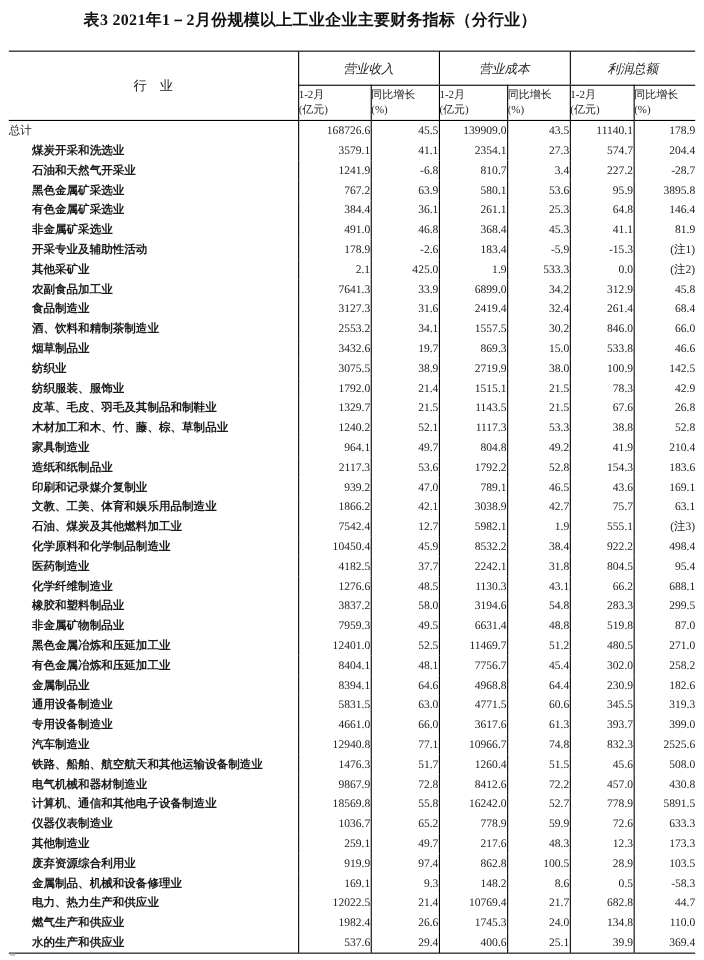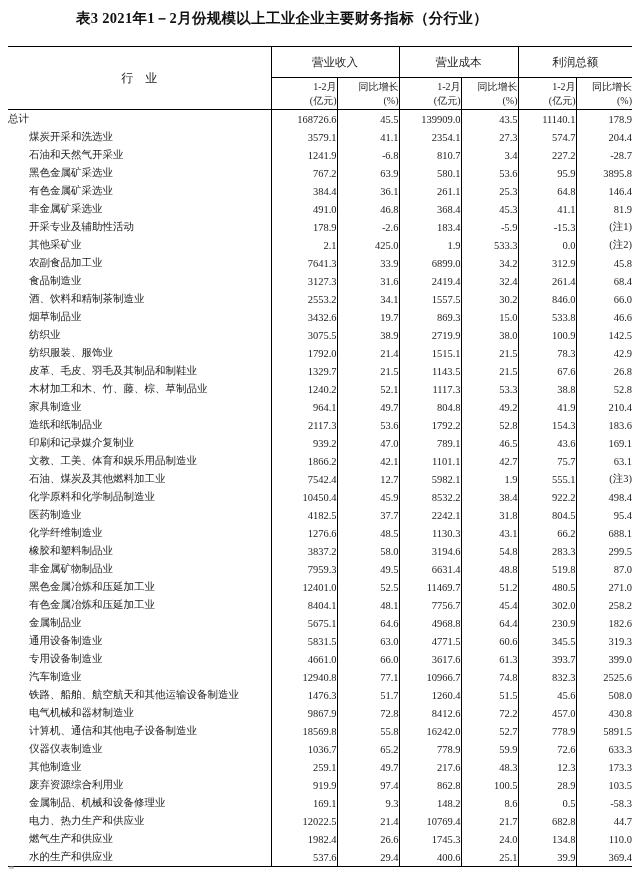--- a/index.html
+++ b/index.html
@@ -47,40 +47,41 @@
     font-size: 12px;
     border-bottom: 1px solid #000;
   }
   th.h-group {
     height: 30px;
     text-align: center;
     vertical-align: middle;
     font-size: 11.5px;
     border-left: 1px solid #000;
     border-bottom: 1px solid #000;
+    font-style: italic;
   }
   th.h-sub {
     height: 31px;
-    text-align: right;
+    text-align: left;
     vertical-align: middle;
     font-size: 10px;
     line-height: 1.35;
     border-left: 1px solid #000;
     border-bottom: 1px solid #000;
   }
   
   td.c-ind {
     height: 18px;
     text-align: left;
     padding-left: 3px;
     font-size: 10.5px;
     vertical-align: middle;
     margin-left: 12px;
   }
-  td.c-ind.indent { padding-left: 21px; }
+  td.c-ind.indent { padding-left: 21px; font-weight: bold; }
   td.c-num {
     height: 18px;
     text-align: right;
     padding-right: 9px;
     font-size: 10.5px;
     vertical-align: middle;
     border-left: 1px solid #000;
   }
   .stray-mark {
     position: absolute;
@@ -311,21 +312,21 @@
     <td class="c-num">47.0</td>
     <td class="c-num">789.1</td>
     <td class="c-num">46.5</td>
     <td class="c-num">43.6</td>
     <td class="c-num">169.1</td>
   </tr>
       <tr>
     <td class="c-ind indent">文教、工美、体育和娱乐用品制造业</td>
     <td class="c-num">1866.2</td>
     <td class="c-num">42.1</td>
-    <td class="c-num">1101.1</td>
+    <td class="c-num">3038.9</td>
     <td class="c-num">42.7</td>
     <td class="c-num">75.7</td>
     <td class="c-num">63.1</td>
   </tr>
       <tr>
     <td class="c-ind indent">石油、煤炭及其他燃料加工业</td>
     <td class="c-num">7542.4</td>
     <td class="c-num">12.7</td>
     <td class="c-num">5982.1</td>
     <td class="c-num">1.9</td>
@@ -390,21 +391,21 @@
     <td class="c-ind indent">有色金属冶炼和压延加工业</td>
     <td class="c-num">8404.1</td>
     <td class="c-num">48.1</td>
     <td class="c-num">7756.7</td>
     <td class="c-num">45.4</td>
     <td class="c-num">302.0</td>
     <td class="c-num">258.2</td>
   </tr>
       <tr>
     <td class="c-ind indent">金属制品业</td>
-    <td class="c-num">5675.1</td>
+    <td class="c-num">8394.1</td>
     <td class="c-num">64.6</td>
     <td class="c-num">4968.8</td>
     <td class="c-num">64.4</td>
     <td class="c-num">230.9</td>
     <td class="c-num">182.6</td>
   </tr>
       <tr>
     <td class="c-ind indent">通用设备制造业</td>
     <td class="c-num">5831.5</td>
     <td class="c-num">63.0</td>

